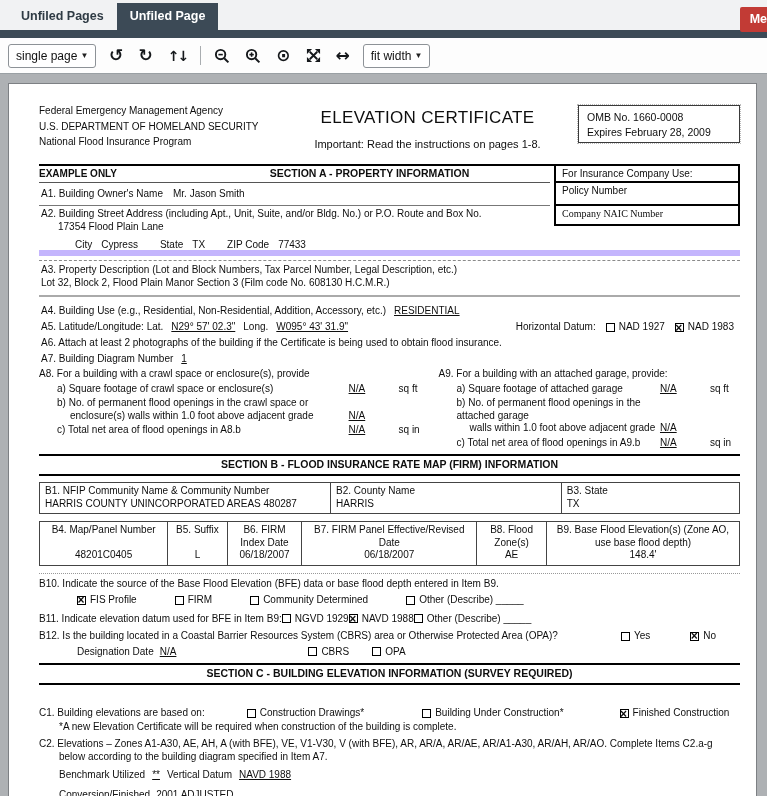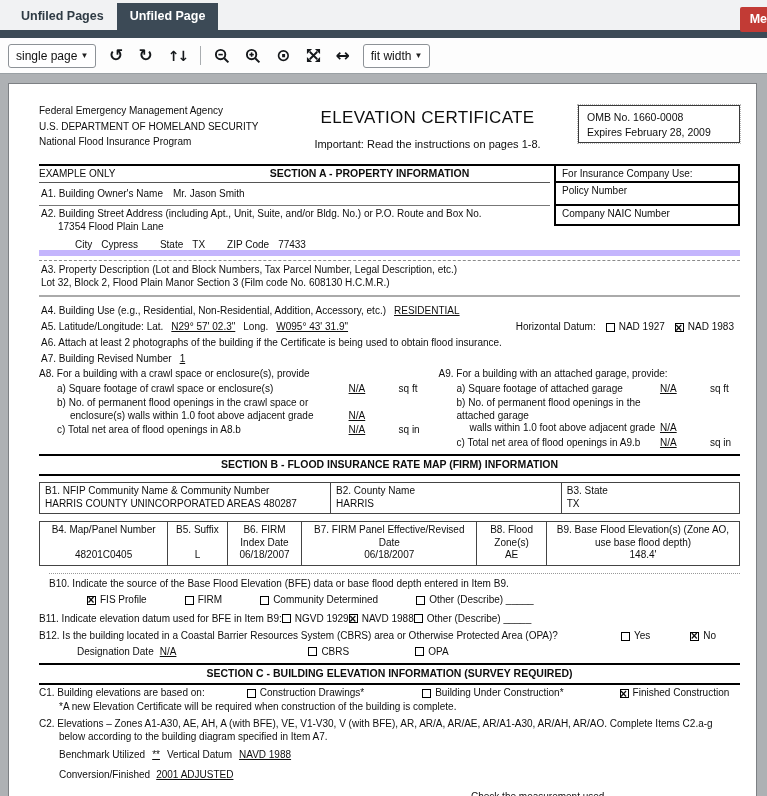--- a/index.html
+++ b/index.html
@@ -35,28 +35,28 @@
   .titleblk { flex:1; text-align:center; }
   .doctitle { font-size:17px; font-weight:normal; letter-spacing:.3px; margin-top:4px; }
   .important { font-size:11px; margin-top:10px; }
   .ombbox { width:162px; border:1px solid #3a3a3a; outline:1px dotted #bbb; padding:4px 8px; font-size:10.5px;
             height:38px; line-height:1.4; margin-top:2px; }
 
   
   .secA { margin-top:12px; border-top:2px solid #000; position:relative; }
   .secA-left { margin-right:190px; }
   .rowA-head { display:flex; align-items:center; height:17px; border-bottom:1px solid #555; }
-  .ex-only { font-weight:normal; width:150px; }
+  .ex-only { font-weight:bold; width:150px; }
   .secA-title { flex:1; text-align:center; font-weight:bold; font-size:10.5px; }
   .rowA1 { height:23px; display:flex; align-items:center; border-bottom:1px solid #777; gap:10px; padding-left:2px; }
   .rowA2 { height:34px; padding:2px 0 0 2px; }
   .insbox { position:absolute; top:-2px; right:0; width:186px; border:2px solid #000; background:#fff; }
   .insbox .h { height:17px; padding:2px 6px 0; border-bottom:2px solid #000; }
   .insbox .c1 { height:23px; padding:2px 6px 0; border-bottom:2px solid #000; }
-  .insbox .c2 { height:14px; padding:2px 6px 16px; }
+  .insbox .c2 { height:14px; padding:2px 6px 16px;font-family:Liberation Serif, serif; }
   .cityrow { height:16px; display:flex; align-items:center; border-bottom:6px solid #c4b5fd; padding-left:36px; }
   .cityrow span { margin-right:9px; }
   .cityrow .gap { margin-right:22px; }
   .a3 { margin-top:4px; border-top:1px dashed #8a8a8a; padding:3px 0 4px 2px; }
   .grayline { border-top:2px solid #aaa; margin:2px 0 8px; }
   .aline { display:flex; align-items:center; margin-top:3px; min-height:13px; gap:8px; padding-left:2px; }
   .uv { text-decoration:underline; }
   .hd-right { margin-left:auto; display:flex; align-items:center; gap:10px; padding-right:6px; }
   .cb { display:inline-block; width:9px; height:9px; border:1px solid #000; position:relative; flex:none;
         vertical-align:-1px; margin-right:4px; background:#fff; }
@@ -74,30 +74,30 @@
   .band { border-top:2.5px solid #000; border-bottom:2.5px solid #000; text-align:center; font-weight:bold;
           font-size:10.5px; padding:2px 0 3px; margin-top:5px; }
   .btable1 { display:flex; border:1px solid #444; margin-top:6px; }
   .btable1 .cell { padding:2px 5px 3px; }
   .btable1 .c1 { width:41.5%; } .btable1 .c2 { width:33%; border-left:1px solid #444; }
   .btable1 .c3 { width:25.5%; border-left:1px solid #444; }
   .btable2 { display:flex; border:1px solid #444; margin-top:7px; text-align:center; }
   .btable2 .cell { display:flex; flex-direction:column; justify-content:space-between; padding:2px 3px 3px; min-height:40px; }
   .btable2 .cell + .cell { border-left:1px solid #444; }
   .bt2-1{width:18.2%;} .bt2-2{width:8.5%;} .bt2-3{width:10.7%;} .bt2-4{width:25%;} .bt2-5{width:10%;} .bt2-6{width:27.6%;}
-  .b10 { margin-top:7px; border-top:1px dotted #999; padding-top:4px;margin-left:10px; }
+  .b10 { margin-top:7px; border-top:1px dotted #999; padding-top:4px; }
   .b10opts { display:flex; gap:38px; padding-left:38px; margin-top:4px; }
   .b11 { display:flex; margin-top:6px; align-items:center; }
   .b12a { display:flex; margin-top:5px; align-items:center; }
   .b12a .yes { margin-left:auto; } .b12a .no { margin:0 24px 0 40px; }
   .b12b { display:flex; margin-top:3px; padding-left:38px; align-items:center; }
-  .b12b .cbrs { margin-left:132px; } .b12b .opa { margin-left:66px; }
-
-  
-  .c1row { display:flex; margin-top:2px; align-items:center; }
+  .b12b .cbrs { margin-left:132px; } .b12b .opa { margin-left:23px; }
+
+  
+  .c1row { display:flex; margin-top:22px; align-items:center; }
   .c1row .o1 { margin-left:42px; } .c1row .o2 { margin-left:58px; } .c1row .o3 { margin-left:56px; }
   .cnote { padding-left:20px; margin-top:1px; }
   .c2blk { margin-top:5px; }
   .c2blk .l2 { padding-left:20px; }
   .bench { margin-top:6px; padding-left:20px; display:flex; gap:7px; align-items:center; }
   .conv { margin-top:7px; padding-left:20px; display:flex; gap:6px; align-items:center; }
   .checknote { margin-left:432px; margin-top:10px; }
 </style>
 </head>
 <body>
@@ -225,21 +225,21 @@
           <span class="opt">
               <span class="cb checked"></span>
               <span>NAD 1983</span>
             </span>
         </span>
       </div>
       <div class="aline">
         <span>A6.  Attach at least 2 photographs of the building if the Certificate is being used to obtain flood insurance.</span>
       </div>
       <div class="aline">
-        <span>A7.  Building Revised Number</span>
+        <span>A7.  Building Diagram Number</span>
         <span class="uv">1</span>
       </div>
 
       <div class="a89">
         <div class="colL">
           <div>A8. For a building with a crawl space or enclosure(s), provide</div>
           <div class="abrow">
             <div class="lbl">a)  Square footage of crawl space or enclosure(s)</div>
             <div class="val uv">N/A</div>
             <div class="unit">sq ft</div>

